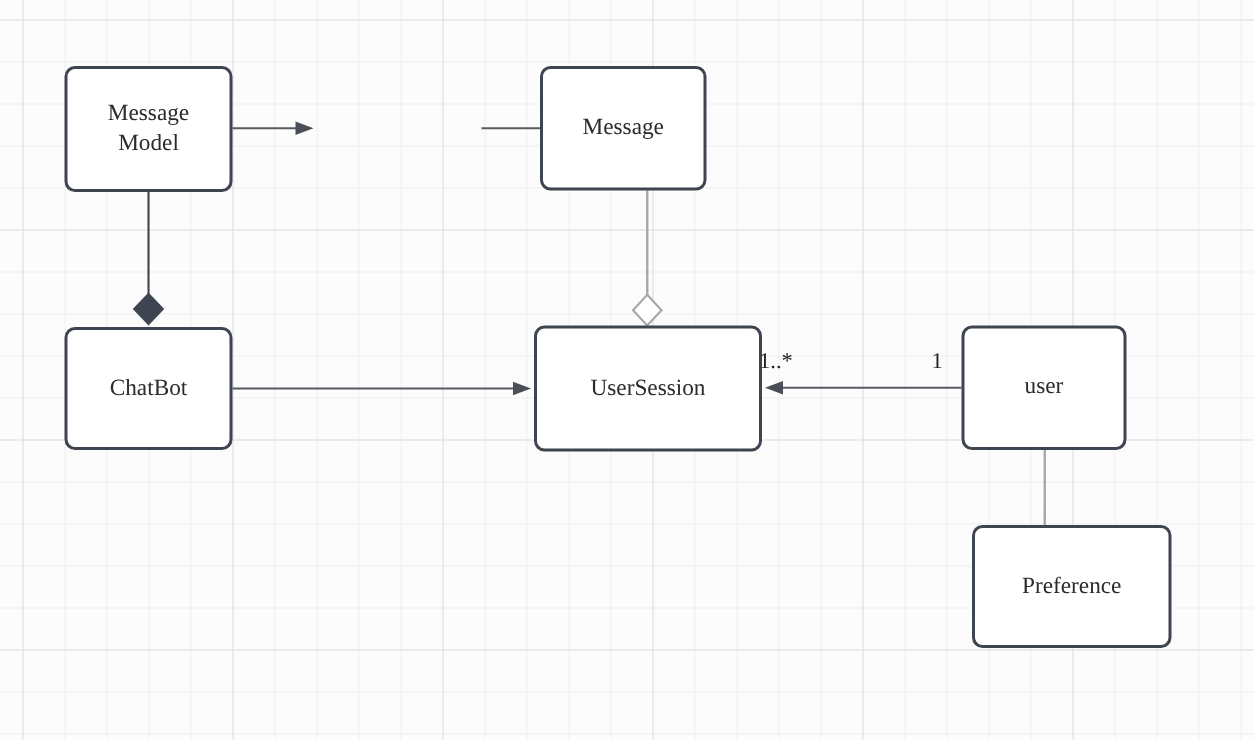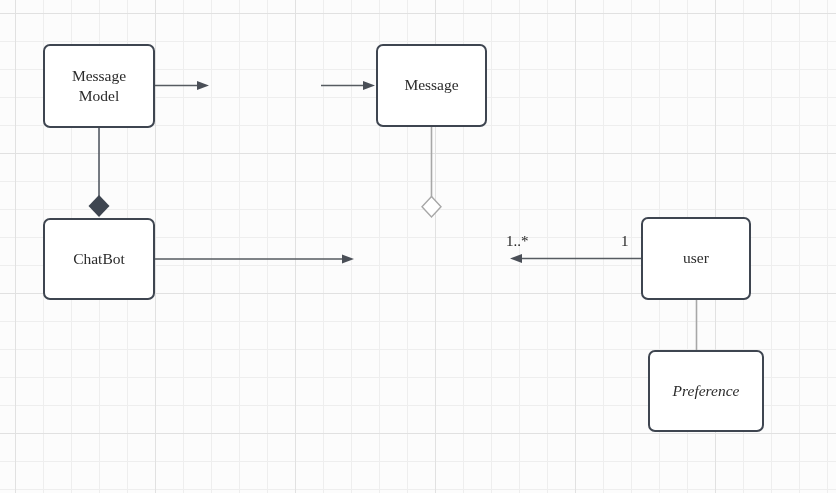--- a/index.html
+++ b/index.html
@@ -36,25 +36,25 @@
     align-items: center;
     justify-content: center;
     text-align: center;
     font-size: 15.5px;
     color: #2b2b2b;
     line-height: 1.3;
   }
   .node-language-model { left: 43px;  top: 44px;  width: 112px; height: 84px; }
   .node-language-model .node-label { max-width: 74px; }
   .node-response       { left: 209px; top: 43px;  width: 112px; height: 84px; }
-  .node-message        { left: 376px; top: 44px;  width: 111px; height: 83px; }
+  .node-message        { left: 360px; top: 44px;  width: 111px; height: 83px; }
   .node-chatbot        { left: 43px;  top: 218px; width: 112px; height: 82px; align-items: center; }
   .node-user-session   { left: 356px; top: 217px; width: 152px; height: 84px; }
   .node-user           { left: 641px; top: 217px; width: 110px; height: 83px; }
-  .node-preference     { left: 648px; top: 350px; width: 116px; height: 82px; font-style: italic; }
+  .node-preference     { left: 648px; top: 350px; width: 133px; height: 82px; }
   .mult-label {
     position: absolute;
     font-size: 15px;
     color: #232323;
     white-space: nowrap;
   }
   .mult-target { left: 506px; top: 233px; }
   .mult-source { left: 621px; top: 233px; }
 </style>
 </head>
@@ -105,20 +105,23 @@
 
 
   <div class="node node-message">
     <span class="node-label">Message</span>
   </div>
 
   <div class="node node-chatbot">
     <span class="node-label">ChatBot</span>
   </div>
 
+  <div class="node node-user-session">
+    <span class="node-label">UserSession</span>
+  </div>
 
   <div class="node node-user">
     <span class="node-label">user</span>
   </div>
 
   <div class="node node-preference">
     <span class="node-label">Preference</span>
   </div>
 
   <span class="mult-label mult-target">1..*</span>

